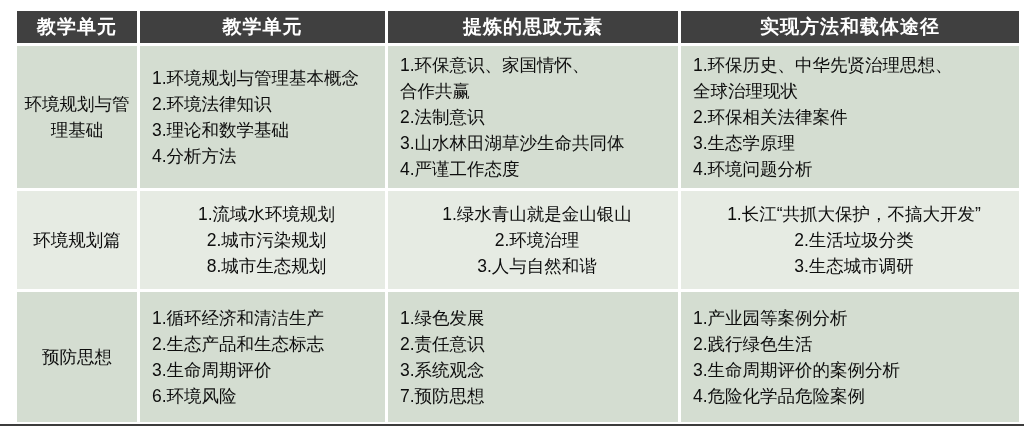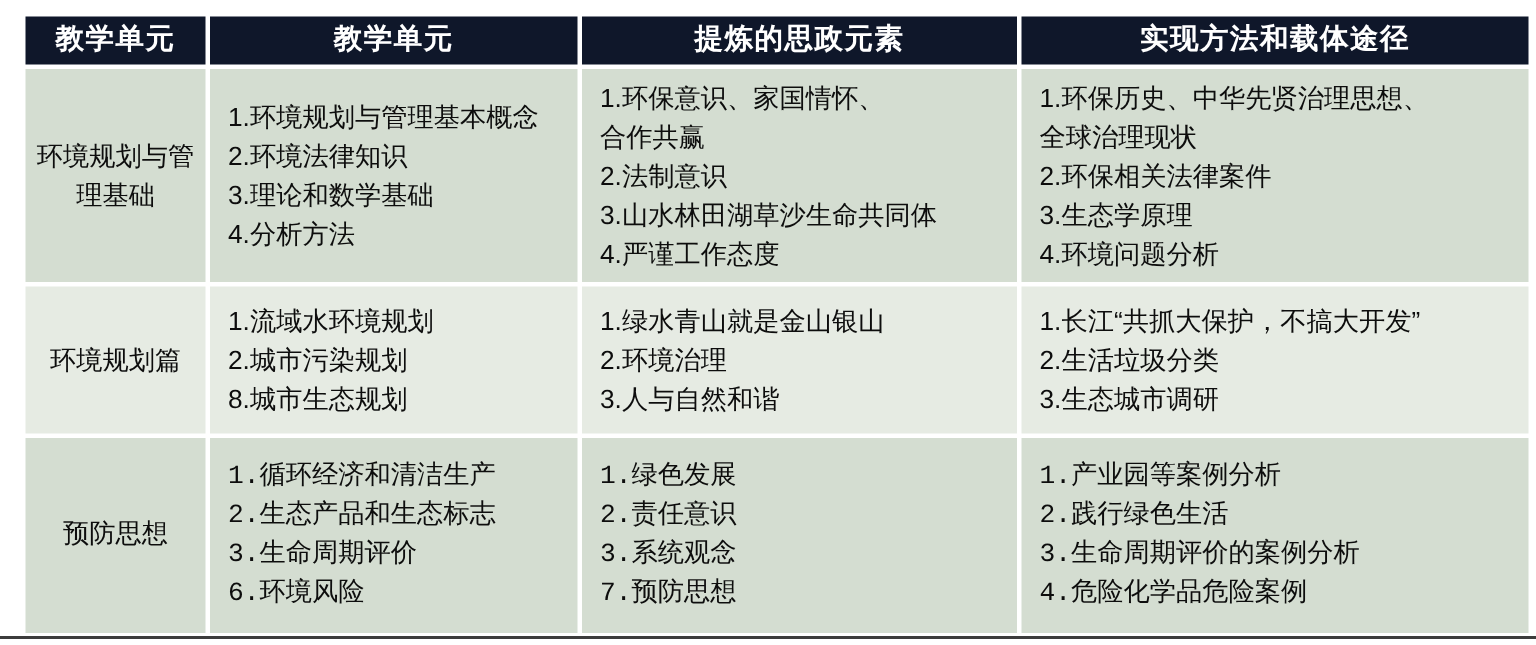--- a/index.html
+++ b/index.html
@@ -36,21 +36,21 @@
 
   .curriculum-table th,
   .curriculum-table td {
     padding: 0;
     margin: 0;
     vertical-align: middle;
   }
 
   
   thead th {
-    background: #0f172a;
+    background: #404040;
     color: #ffffff;
     font-weight: bold;
     font-size: 19px;
     letter-spacing: 1px;
     text-align: center;
     height: 32px;
     line-height: 32px;
   }
 
   
@@ -85,22 +85,22 @@
   }
 
   
   col.c1 { width: 120px; }
   col.c2 { width: 245px; }
   col.c3 { width: 290px; }
   col.c4 { width: 338px; }
 
   
   tr.r1 td { height: 122px; }
-  tr.r2 td { height: 86px; }
-  tr.r3 td { height: 118px; font-family: Liberation Mono, monospace; }
+  tr.r2 td { height: 86px; text-align: center; }
+  tr.r3 td { height: 118px; }
 
   .bottom-rule {
     position: absolute;
     left: 0;
     top: 424px;
     width: 1024px;
     height: 2px;
     background: #3c3c3c;
   }
 </style>

